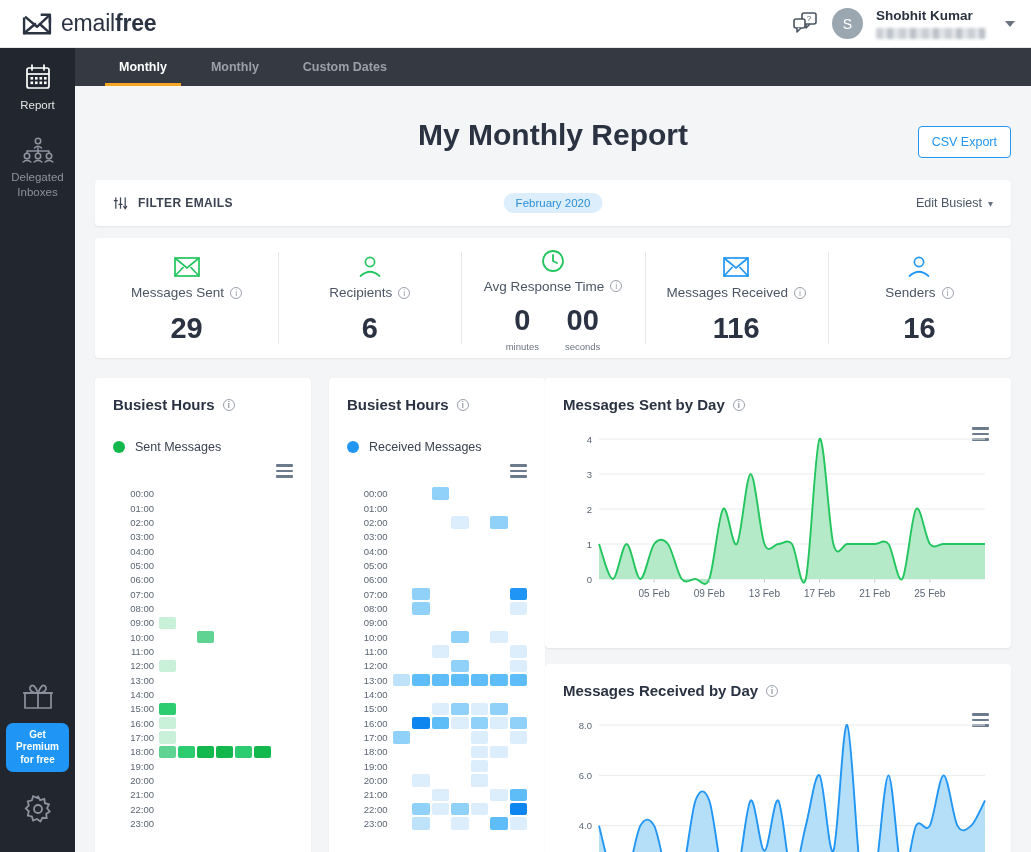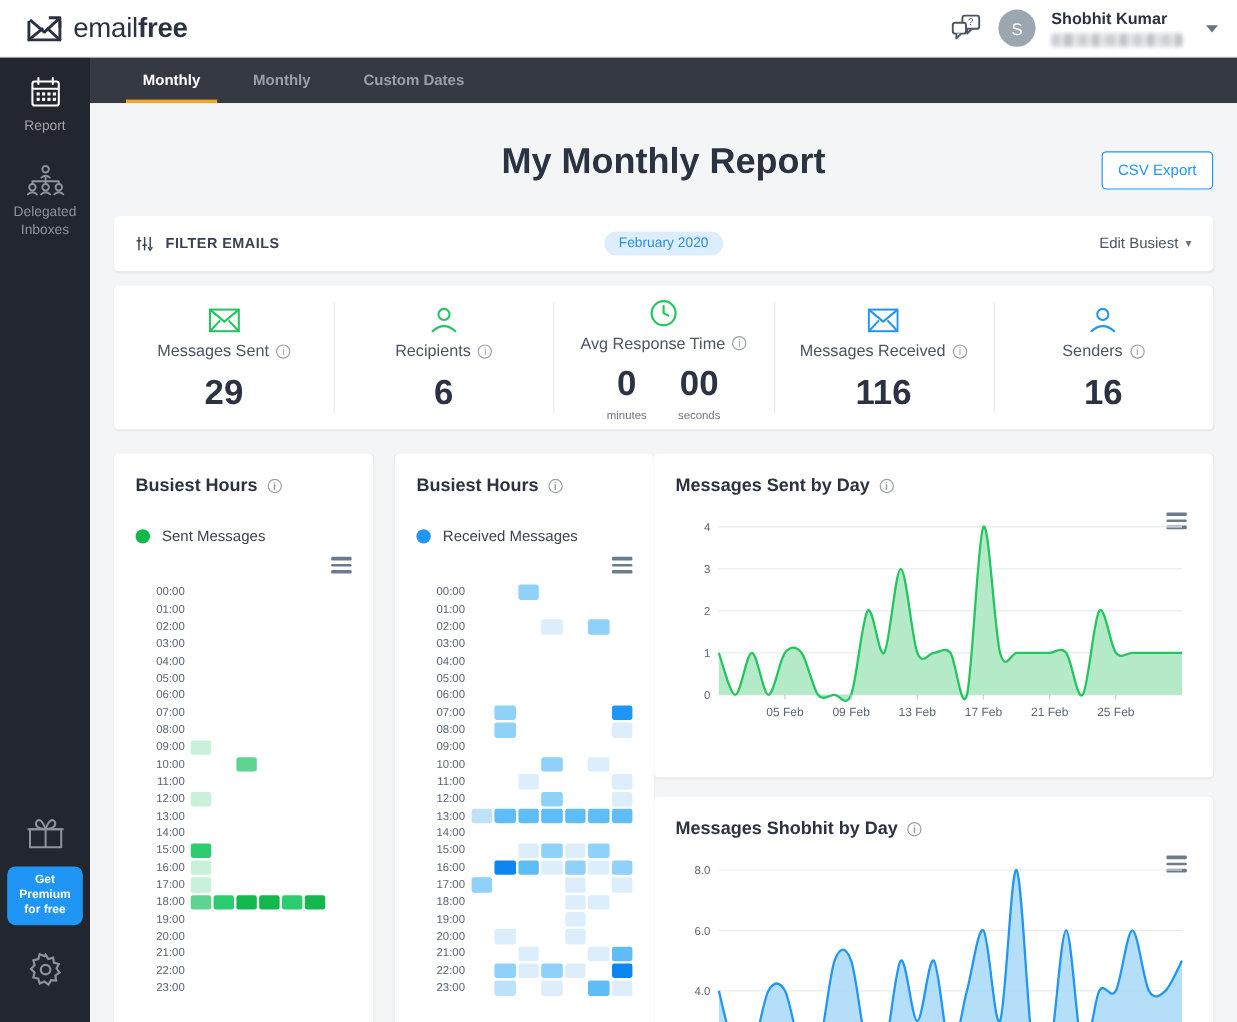--- a/index.html
+++ b/index.html
@@ -38,21 +38,21 @@
   }
   .caret-down { width: 0; height: 0; border-left: 5px solid transparent; border-right: 5px solid transparent;
     border-top: 6px solid #6b7280; margin-left: 6px; }
 
   
   .sidebar {
     position: absolute; left: 0; top: 48px; width: 75px; height: 804px;
     background: #22262e; display: flex; flex-direction: column; align-items: center;
   }
   .side-item { width: 75px; padding: 14px 0 10px; text-align: center; color: #8c939e; cursor: pointer; }
-  .side-item.active { color: #a3a3a3; }
+  .side-item.active { color: #e5e5e5; }
   .side-item svg { display: block; margin: 0 auto 6px; }
   .side-label { font-size: 11.5px; line-height: 1.25; }
   .side-spacer { flex: 1; }
   .premium-btn {
     background: #1f96f5; color: #fff; font-size: 10px; font-weight: 700; line-height: 1.25;
     border-radius: 7px; padding: 6px 8px; width: 63px; text-align: center; cursor: pointer;
   }
   .gift-wrap { margin-bottom: 8px; }
   .gear-wrap { margin: 22px 0 24px; }
 
@@ -981,21 +981,21 @@
               <text x="311.7142857142857" y="166" text-anchor="middle" font-size="10" fill="#5b6573" font-family="Liberation Sans">21 Feb</text>
               <line x1="311.7142857142857" x2="311.7142857142857" y1="148" y2="152" stroke="#c9ced6"></line>
               <text x="366.85714285714283" y="166" text-anchor="middle" font-size="10" fill="#5b6573" font-family="Liberation Sans">25 Feb</text>
               <line x1="366.85714285714283" x2="366.85714285714283" y1="148" y2="152" stroke="#c9ced6"></line>
             </svg></div>
       </div>
     </div>
 
     <div class="card line-card recv">
       <div class="card-title">
-        <span>Messages Shobhit by Day</span>
+        <span>Messages Received by Day</span>
         <i class="info-i">i</i>
       </div>
       <div class="plot-wrap">
         <div class="plot-ham">
             <span></span>
             <span></span>
             <span></span>
           </div>
         <div id="plot-recv" style="position:relative;height:200px;"><svg width="430" height="185">
               <line x1="36" x2="422" y1="108.66666666666667" y2="108.66666666666667" stroke="#e9ecef" stroke-width="1"></line>

